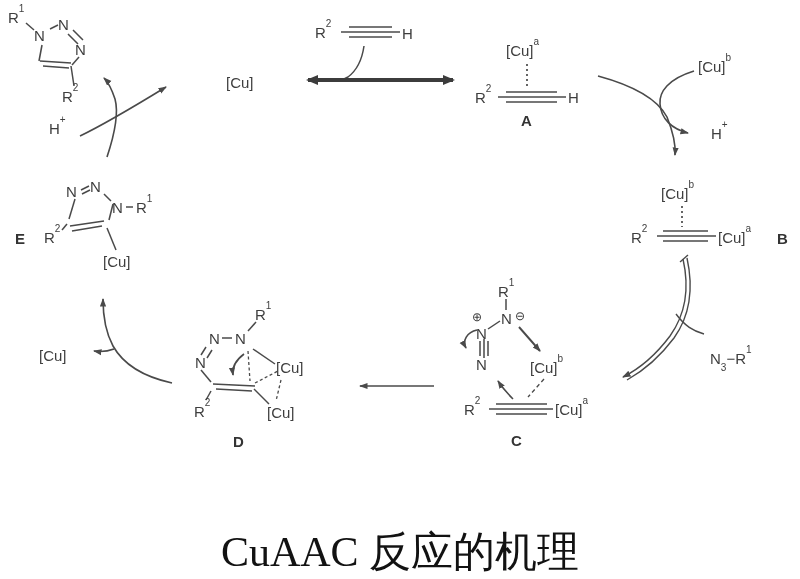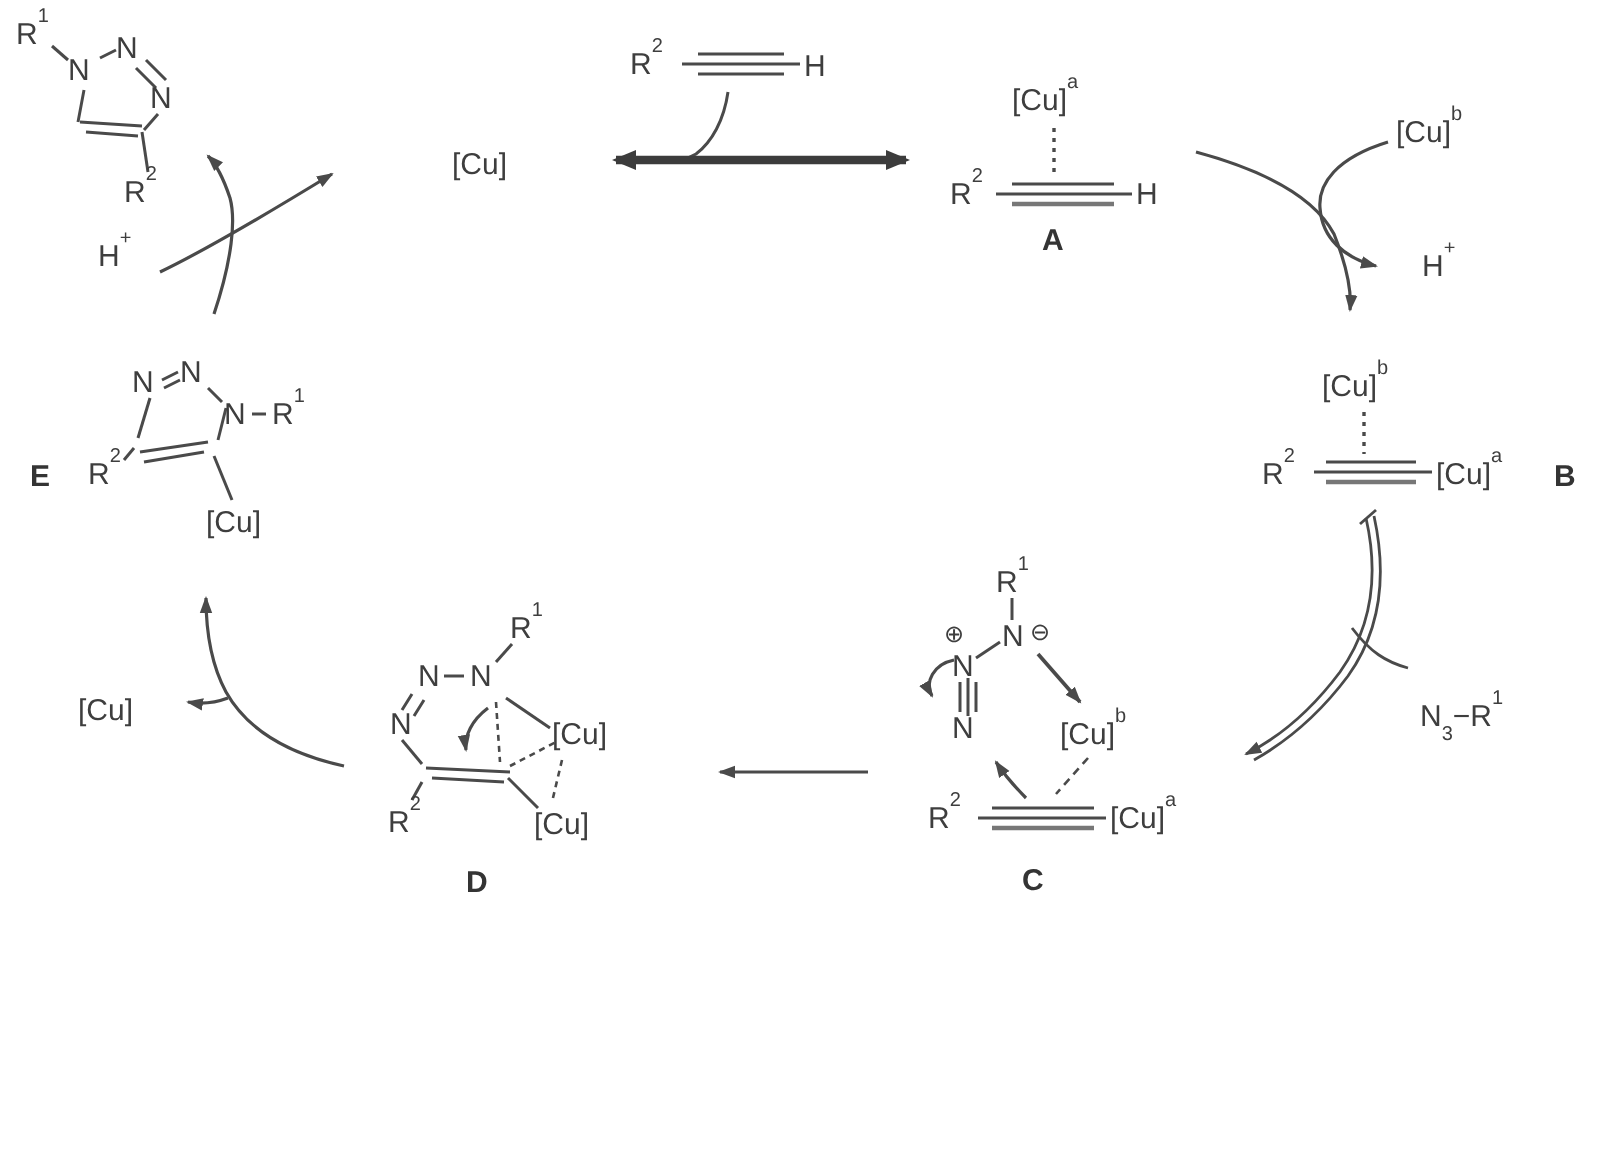--- a/index.html
+++ b/index.html
@@ -194,14 +194,15 @@
   <span class="lbl" style="left:39px;top:348px">[Cu]</span>
 
   <span class="lbl sp" style="left:15px;top:231px">E</span>
   <span class="lbl" style="left:66px;top:184px">N</span>
   <span class="lbl" style="left:90px;top:179px">N</span>
   <span class="lbl" style="left:112px;top:200px">N</span>
   <span class="lbl" style="left:136px;top:199px"><span>R</span><sup>1</sup></span>
   <span class="lbl" style="left:44px;top:229px"><span>R</span><sup>2</sup></span>
   <span class="lbl" style="left:103px;top:254px">[Cu]</span>
 
+  <div class="caption">CuAAC 反应的机理</div>
 
 </div>
 
 </body></html>

